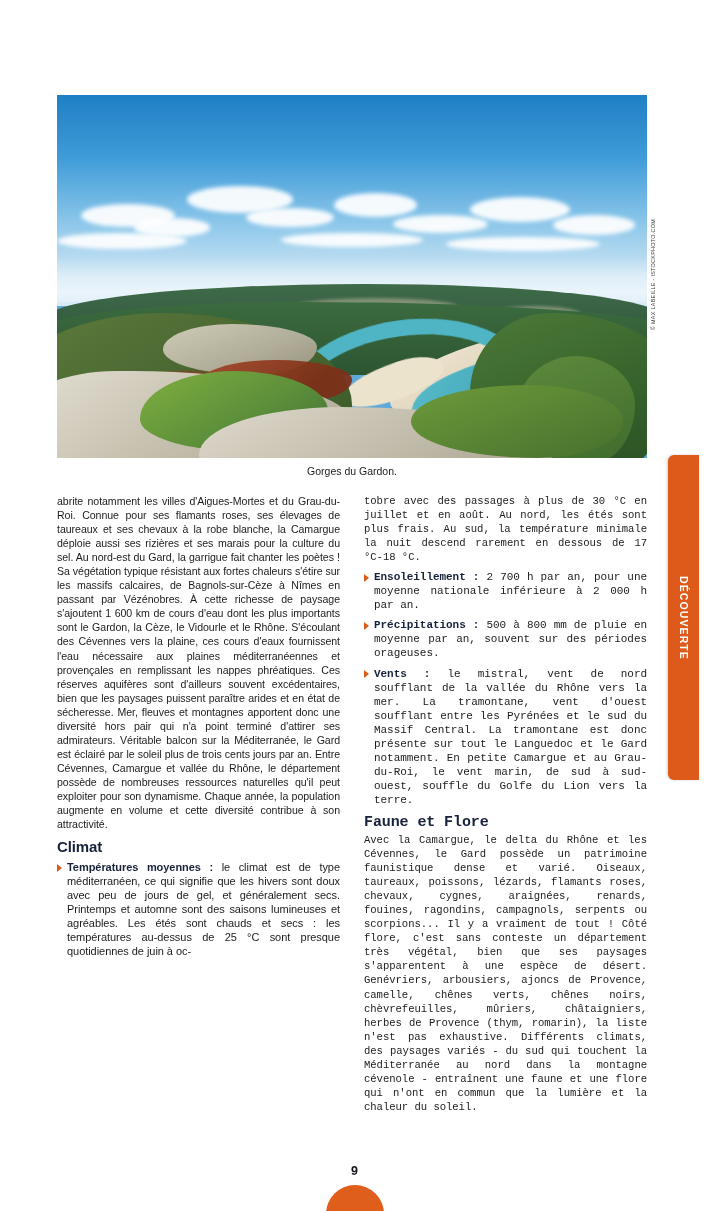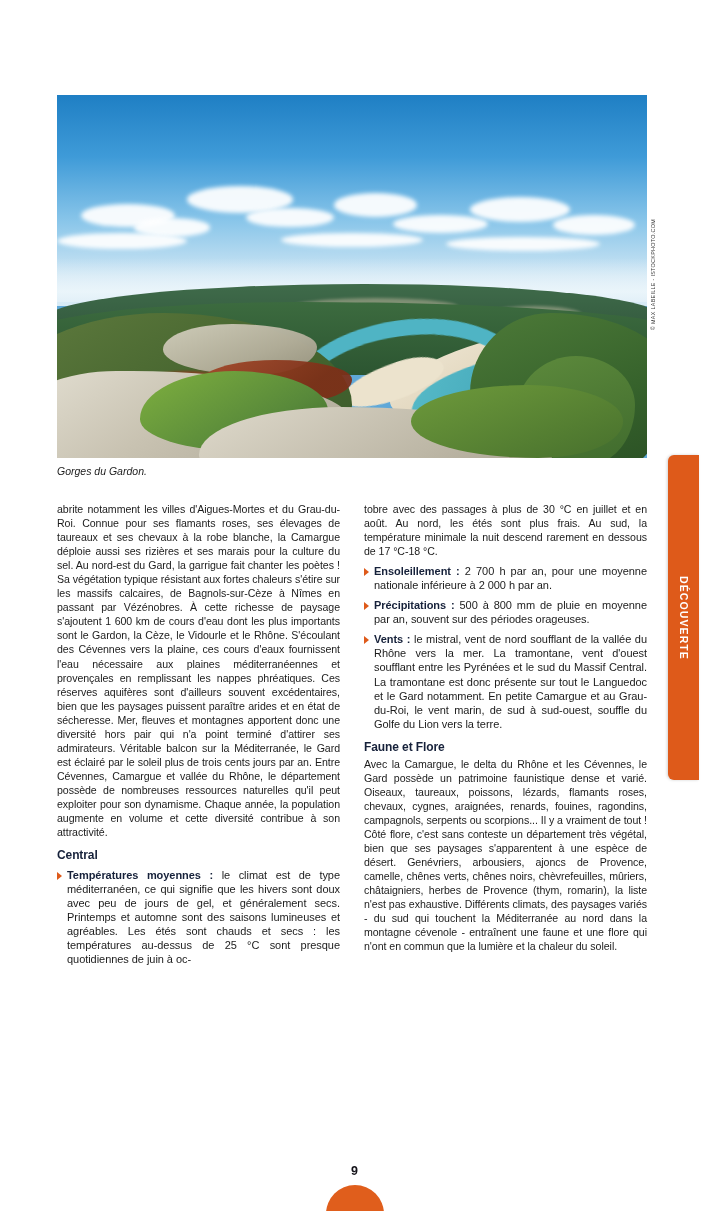--- a/index.html
+++ b/index.html
@@ -221,22 +221,21 @@
     white-space: nowrap;
     transform-origin: left top;
     transform: rotate(-90deg) translate(-100%, 0);
     font-family: "Liberation Sans", sans-serif;
   }
   .caption {
     position: absolute;
     left: 57px;
     top: 465px;
     width: 590px;
-    text-align: left;
-    font-style: italic;
+    text-align: center;
     font-size: 10.5px;
     color: #1b1b1b;
   }
 
   
   .side-tab {
     position: absolute;
     left: 668px;
     top: 455px;
     width: 31px;
@@ -262,38 +261,37 @@
     position: absolute;
     left: 57px;
     top: 494px;
     width: 590px;
     height: 660px;
   }
   .col {
     position: absolute;
     top: 0;
     width: 283px;
-    margin-top: 8px;
   }
   .col-left  { left: 0; }
-  .col-right { left: 307px; }
+  .col-right { left: 307px; font-family: Liberation Mono, monospace; }
 
   .body-text {
     font-size: 10.6px;
     line-height: 14.05px;
     text-align: justify;
     text-justify: inter-word;
     hyphens: manual;
     margin: 0 0 0 0;
     color: #1b1b1b;
     letter-spacing: -0.05px;
   }
 
   h2.section-head {
-    font-size: 12px;
+    font-size: 15px;
     font-weight: bold;
     color: #16213a;
     margin: 9px 0 3px 0;
     line-height: 14px;
     letter-spacing: -0.1px;
   }
 
   .bullet-para {
     font-size: 11px;
     line-height: 14.05px;
@@ -387,21 +385,21 @@
 
   <div class="side-tab">
     <span class="side-tab-label">DÉCOUVERTE</span>
   </div>
 
   <div class="columns">
 
     <div class="col col-left">
       <p class="body-text">abrite notamment les villes d'Aigues-Mortes et du Grau-du-Roi. Connue pour ses flamants roses, ses élevages de taureaux et ses chevaux à la robe blanche, la Camargue déploie aussi ses rizières et ses marais pour la culture du sel. Au nord-est du Gard, la garrigue fait chanter les poètes ! Sa végétation typique résistant aux fortes chaleurs s'étire sur les massifs calcaires, de Bagnols-sur-Cèze à Nîmes en passant par Vézénobres. À cette richesse de paysage s'ajoutent 1 600 km de cours d'eau dont les plus importants sont le Gardon, la Cèze, le Vidourle et le Rhône. S'écoulant des Cévennes vers la plaine, ces cours d'eaux fournissent l'eau nécessaire aux plaines méditerranéennes et provençales en remplissant les nappes phréatiques. Ces réserves aquifères sont d'ailleurs souvent excédentaires, bien que les paysages puissent paraître arides et en état de sécheresse. Mer, fleuves et montagnes apportent donc une diversité hors pair qui n'a point terminé d'attirer ses admirateurs. Véritable balcon sur la Méditerranée, le Gard est éclairé par le soleil plus de trois cents jours par an. Entre Cévennes, Camargue et vallée du Rhône, le département possède de nombreuses ressources naturelles qu'il peut exploiter pour son dynamisme. Chaque année, la population augmente en volume et cette diversité contribue à son attractivité.</p>
 
-      <h2 class="section-head">Central</h2>
+      <h2 class="section-head">Climat</h2>
 
       <p class="bullet-para">
         <span class="tri"></span><span class="blabel">Températures moyennes</span><span class="blabel"> : </span><span>le climat est de type méditerranéen, ce qui signifie que les hivers sont doux avec peu de jours de gel, et généralement secs. Printemps et automne sont des saisons lumineuses et agréables. Les étés sont chauds et secs : les températures au-dessus de 25 °C sont presque quotidiennes de juin à oc-</span>
       </p>
     </div>
 
     <div class="col col-right">
       <p class="body-text">tobre avec des passages à plus de 30 °C en juillet et en août. Au nord, les étés sont plus frais. Au sud, la température minimale la nuit descend rarement en dessous de 17 °C-18 °C.</p>
 
       <p class="bullet-para">

